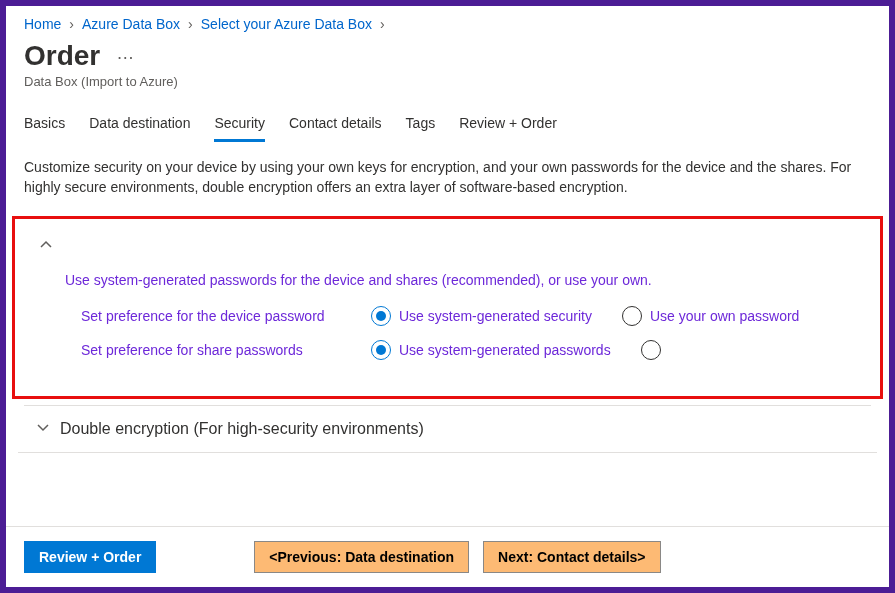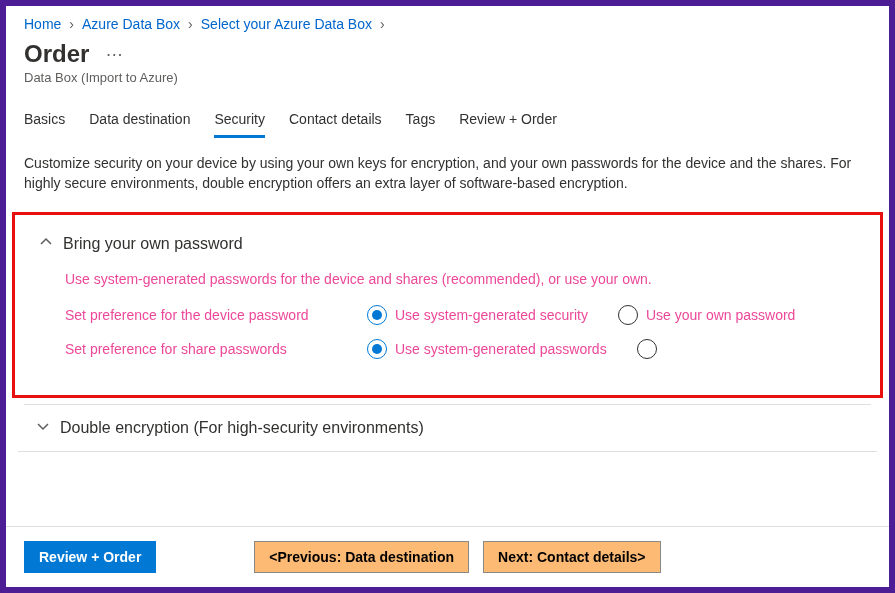--- a/index.html
+++ b/index.html
@@ -26,21 +26,21 @@
     font-size: 14px;
     padding: 10px 18px 4px;
   }
   .breadcrumb .crumb { color: #0066cc; cursor: pointer; }
   .breadcrumb .sep { color: #605e5c; }
   
   .header {
     padding: 0 18px 8px;
   }
   .header h1 {
-    font-size: 24px;
+    font-size: 28px;
     font-weight: 600;
     margin: 4px 0 2px;
     display: inline-block;
   }
   .header .dots {
     color: #605e5c;
     margin-left: 12px;
     font-size: 18px;
     vertical-align: super;
     cursor: pointer;
@@ -90,29 +90,28 @@
     padding: 4px 12px;
   }
   .chev { width: 14px; text-align: center; color: #605e5c; font-size: 12px; }
   .sec-title {
     font-size: 16px;
     font-weight: 400;
     color: #323130;
   }
   .inner {
     padding: 14px 12px 4px 38px;
-    color: #ec4899;
+    color: #6d28d9;
   }
   .inner .intro { margin-bottom: 18px; font-size: 14px; }
   .row {
     display: grid;
     grid-template-columns: 290px 1fr;
     align-items: center;
-    margin: 14px 0;
-    gap: 12px;
+    margin: 14px 16px;
   }
   .row-label { font-size: 14px; }
   .options {
     display: flex;
     gap: 30px;
     align-items: center;
   }
   .radio {
     display: flex;
     align-items: center;
@@ -205,21 +204,20 @@
 
   <div class="desc">Customize security on your device by using your own keys for encryption, and your own passwords for the device and the shares. For highly secure environments, double encryption offers an extra layer of software-based encryption.</div>
 
   <div class="section-box highlight-box">
     <div class="section-hdr">
       <span class="chev">
         <svg width="12" height="12" viewBox="0 0 12 12">
             <path d="M1 8 L6 3 L11 8" stroke="#605e5c" stroke-width="1.5" fill="none"></path>
           </svg>
       </span>
-      <span class="sec-title">Bring your own password</span>
     </div>
     <div class="inner">
       <div class="intro">Use system-generated passwords for the device and shares (recommended), or use your own.</div>
 
       <div class="row">
         <div class="row-label">Set preference for the device password</div>
         <div class="options">
           <label class="radio selected">
             <span class="radio-circle"></span>
             <span>Use system-generated security</span>

